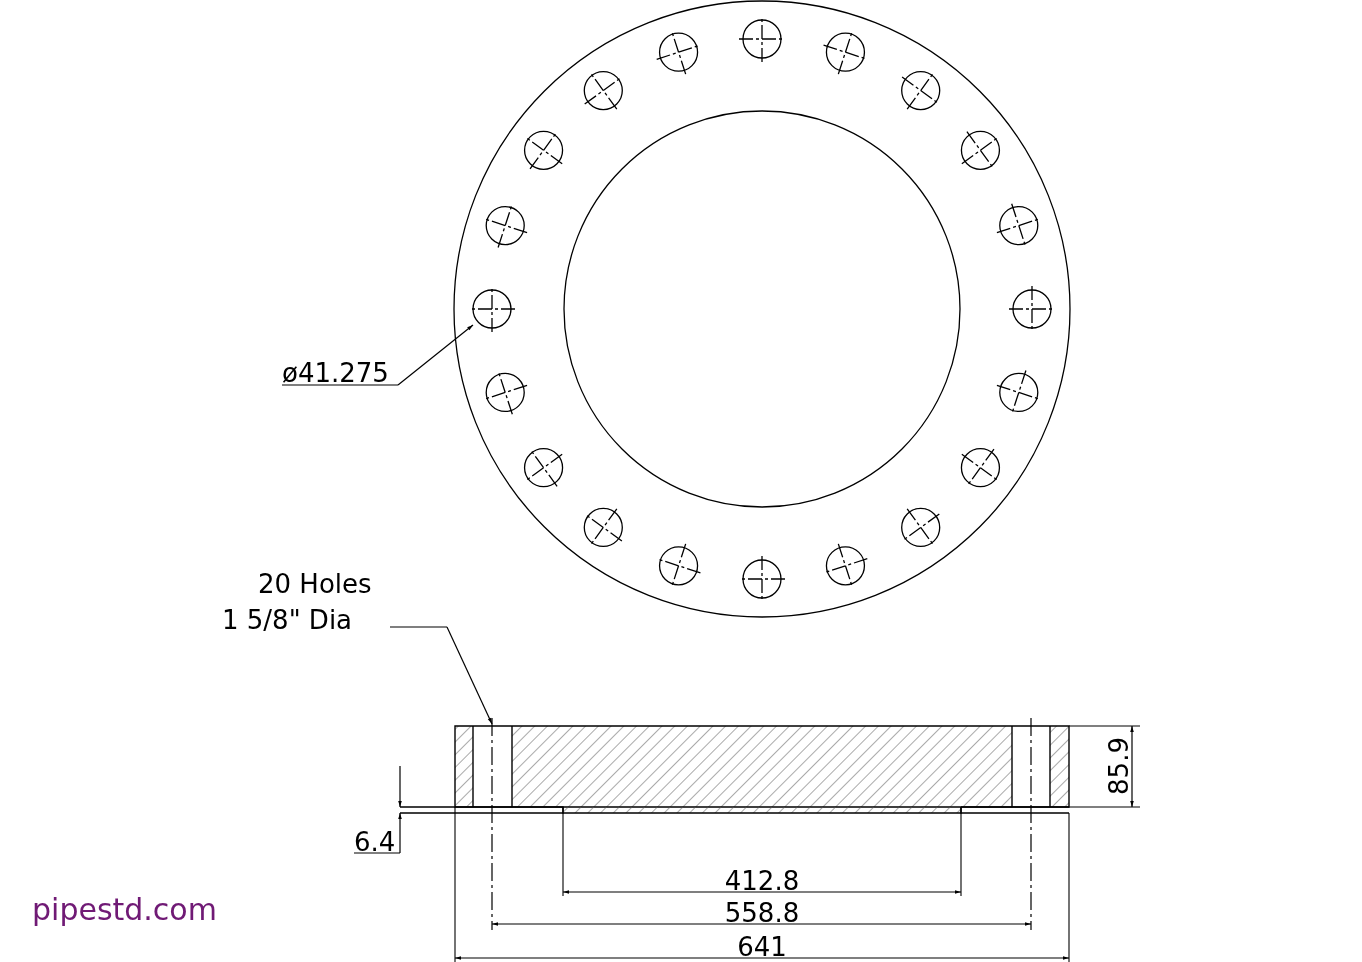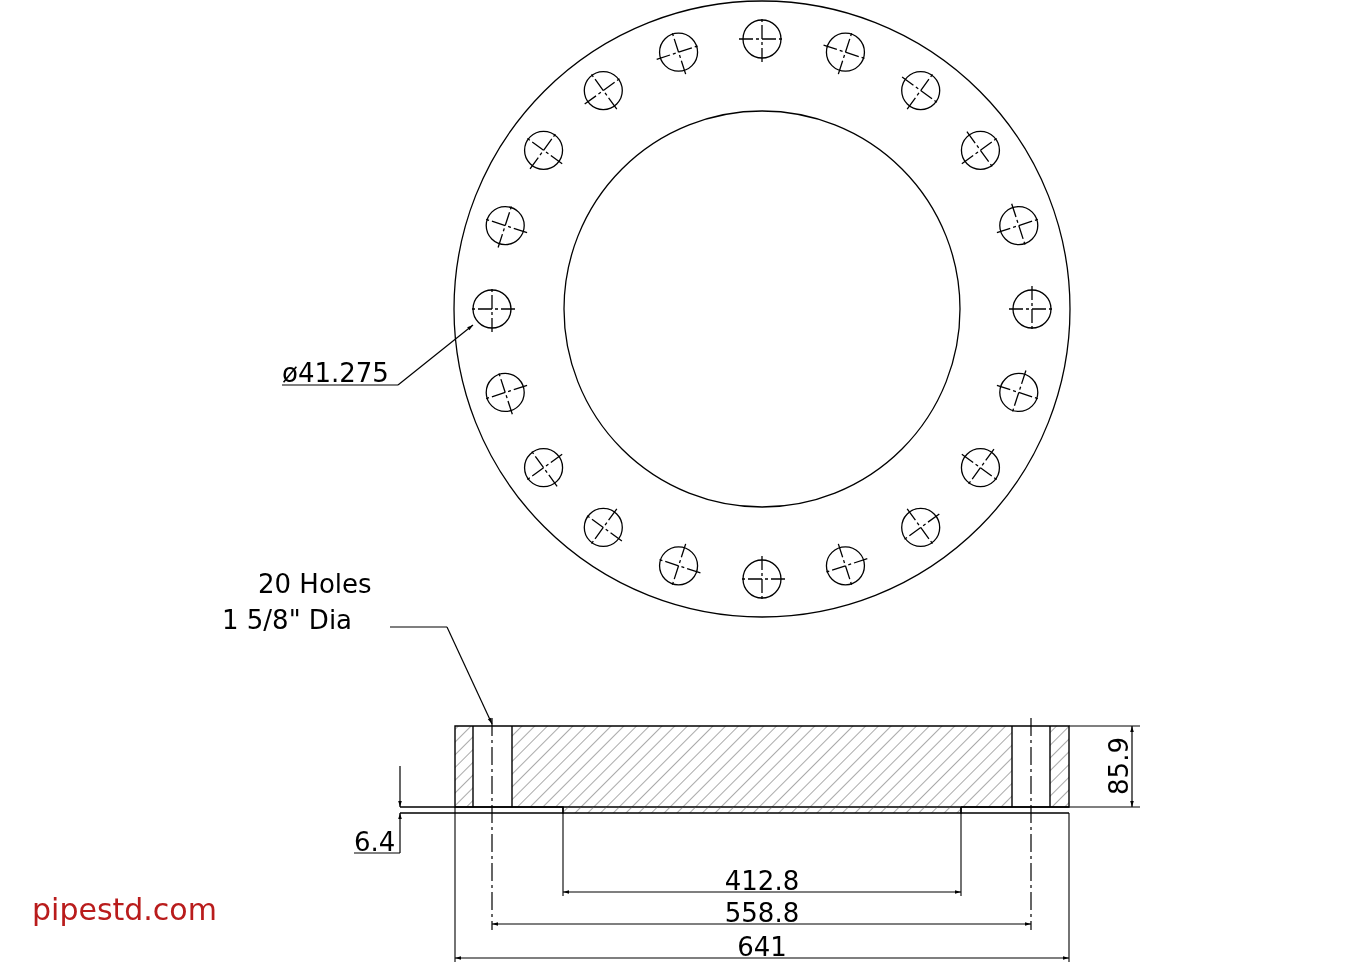--- a/index.html
+++ b/index.html
@@ -1,19 +1,19 @@
 <!DOCTYPE html>
 <html><head>
 <meta charset="utf-8">
 <style>
   html, body { margin:0; padding:0; background:#ffffff; }
   body { width:1362px; height:962px; position:relative; overflow:hidden; }
   #drawing { position:absolute; left:0; top:0; }
   .cad-text { font-family:"DejaVu Sans", sans-serif; font-size:26px; fill:#000; font-weight:normal; }
-  .watermark { position:absolute; left:32px; top:892px; font-family:"DejaVu Sans", sans-serif; font-size:30px; color:#b91c1c; }
+  .watermark { position:absolute; left:32px; top:892px; font-family:"DejaVu Sans", sans-serif; font-size:30px; color:#701a75; }
 </style>
 </head>
 <body>
 
 <svg id="drawing" width="1362" height="962" viewBox="0 0 1362 962" xmlns="http://www.w3.org/2000/svg">
   <defs>
     <pattern id="hatch" patternUnits="userSpaceOnUse" width="9" height="9" patternTransform="rotate(45)">
       <line x1="0" y1="0" x2="0" y2="9" stroke="#555" stroke-width="1"></line>
     </pattern>
     <marker id="arr" viewBox="0 0 10 10" refX="10" refY="5" markerWidth="14" markerHeight="6" orient="auto-start-reverse" markerUnits="userSpaceOnUse">

